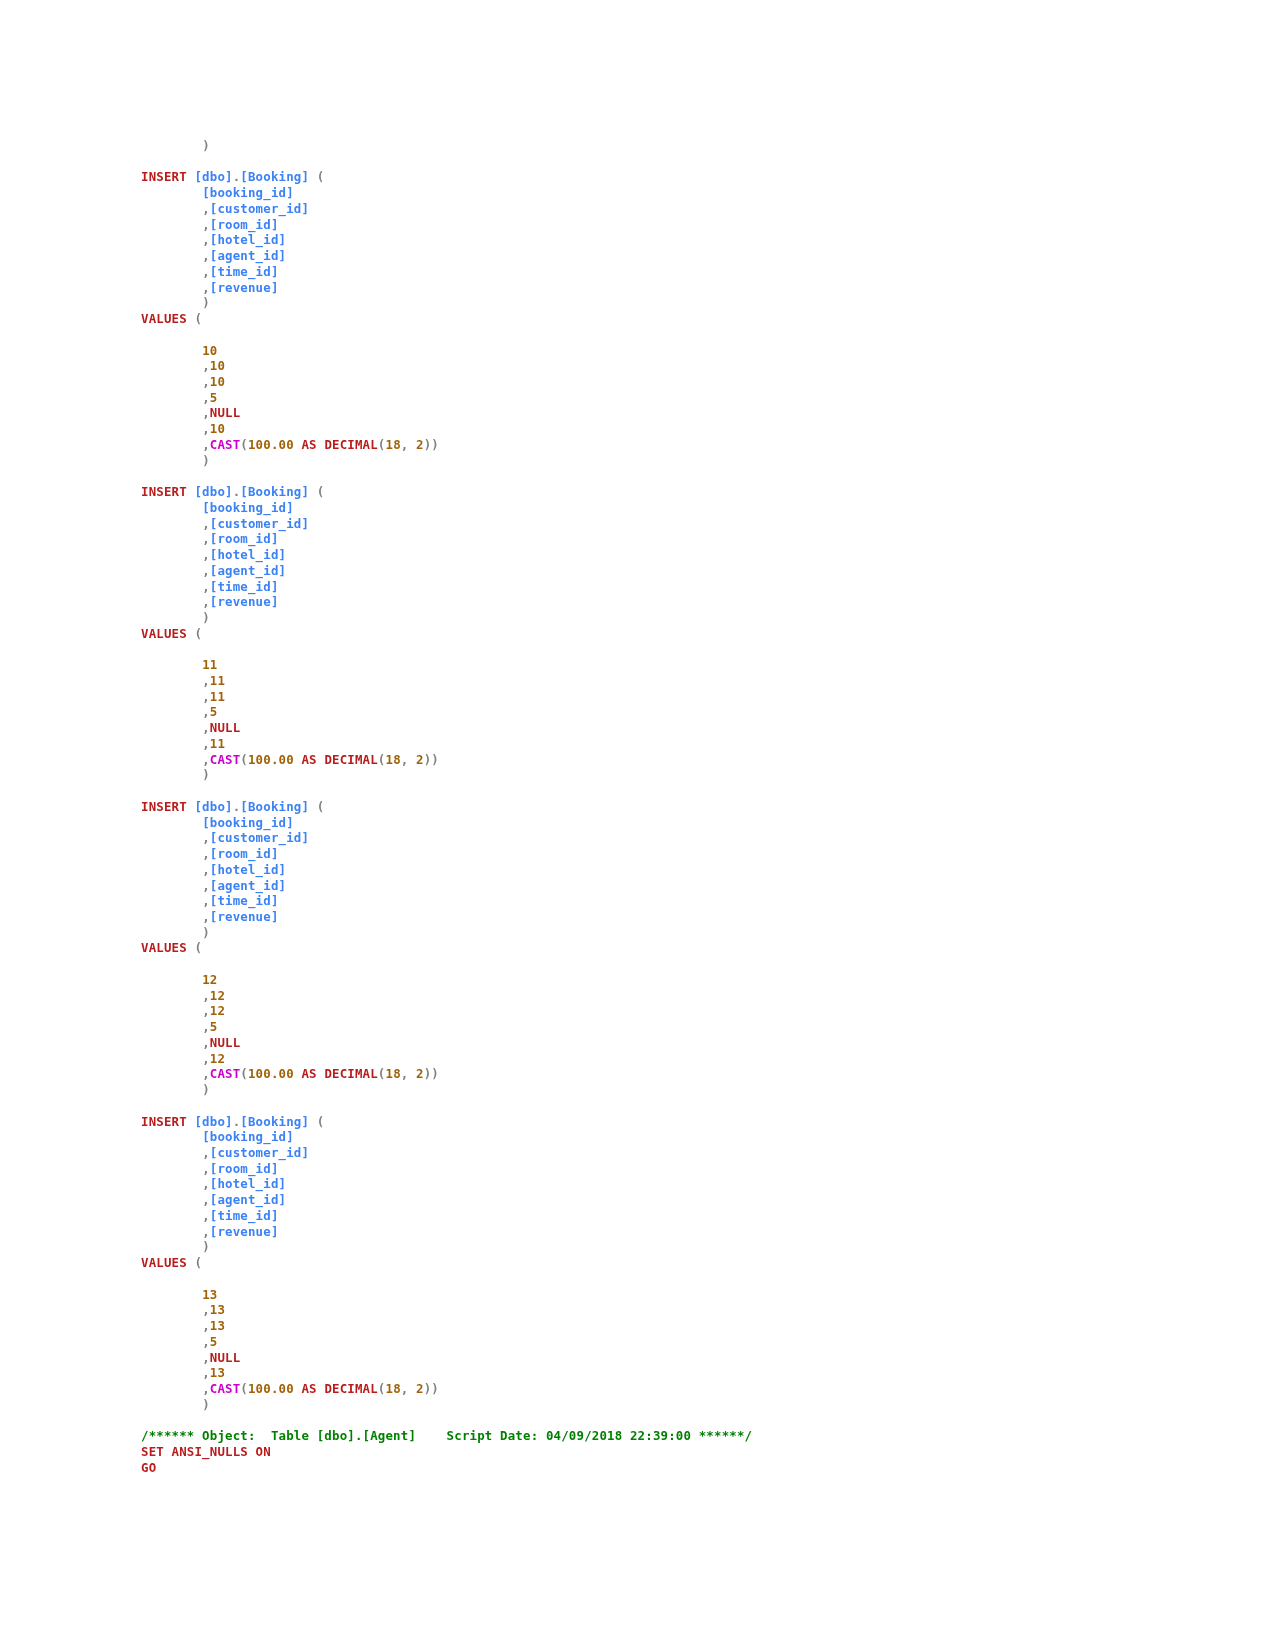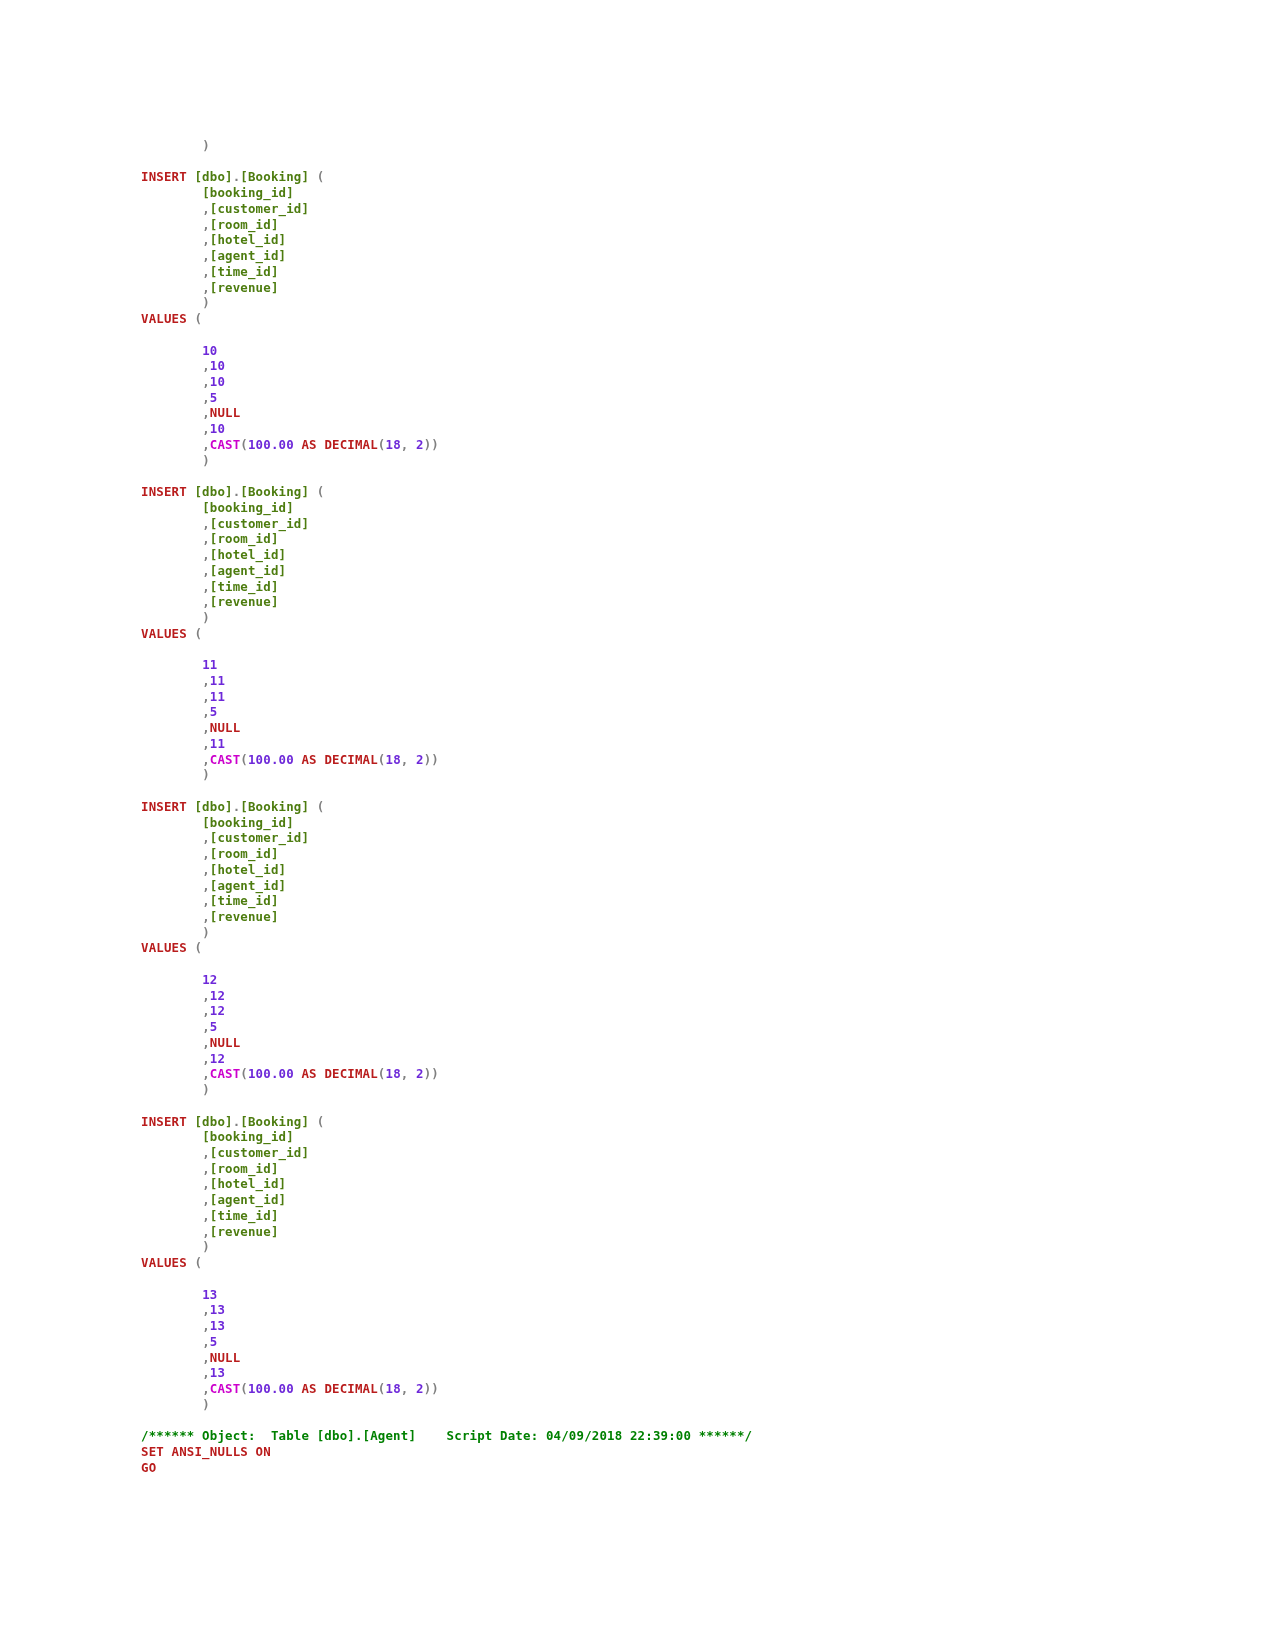--- a/index.html
+++ b/index.html
@@ -37,22 +37,22 @@
   .code-line {
     white-space: pre;
     height: 15.74px;
     font-weight: bold;
   }
   .code-line.blank {
     height: 15.74px;
   }
   
   .kw   { color: #b91c1c; }            
-  .ident{ color: #4d7c0f; }            
-  .num  { color: #6d28d9; }            
+  .ident{ color: #3b82f6; }            
+  .num  { color: #a16207; }            
   .punc { color: #808080; }            
   .fn   { color: #cc00cc; }            
   .cmt  { color: #008000; text-align: center; }            
   .plain{ color: #1a1a1a; }
 </style>
 </head>
 <body>
 
 <div id="sql-page">
   <div id="code-listing"><div class="code-line">        <span class="punc">)</span></div><div class="code-line blank">&nbsp;</div><div class="code-line"><span class="kw">INSERT</span><span class="plain"> </span><span class="ident">[dbo]</span><span class="punc">.</span><span class="ident">[Booking]</span><span class="plain"> </span><span class="punc">(</span></div><div class="code-line">        <span class="ident">[booking_id]</span></div><div class="code-line">        <span class="punc">,</span><span class="ident">[customer_id]</span></div><div class="code-line">        <span class="punc">,</span><span class="ident">[room_id]</span></div><div class="code-line">        <span class="punc">,</span><span class="ident">[hotel_id]</span></div><div class="code-line">        <span class="punc">,</span><span class="ident">[agent_id]</span></div><div class="code-line">        <span class="punc">,</span><span class="ident">[time_id]</span></div><div class="code-line">        <span class="punc">,</span><span class="ident">[revenue]</span></div><div class="code-line">        <span class="punc">)</span></div><div class="code-line"><span class="kw">VALUES</span><span class="plain"> </span><span class="punc">(</span></div><div class="code-line blank">&nbsp;</div><div class="code-line">        <span class="num">10</span></div><div class="code-line">        <span class="punc">,</span><span class="num">10</span></div><div class="code-line">        <span class="punc">,</span><span class="num">10</span></div><div class="code-line">        <span class="punc">,</span><span class="num">5</span></div><div class="code-line">        <span class="punc">,</span><span class="kw">NULL</span></div><div class="code-line">        <span class="punc">,</span><span class="num">10</span></div><div class="code-line">        <span class="punc">,</span><span class="fn">CAST</span><span class="punc">(</span><span class="num">100.00</span><span class="plain"> </span><span class="kw">AS</span><span class="plain"> </span><span class="kw">DECIMAL</span><span class="punc">(</span><span class="num">18</span><span class="punc">,</span><span class="plain"> </span><span class="num">2</span><span class="punc">))</span></div><div class="code-line">        <span class="punc">)</span></div><div class="code-line blank">&nbsp;</div><div class="code-line"><span class="kw">INSERT</span><span class="plain"> </span><span class="ident">[dbo]</span><span class="punc">.</span><span class="ident">[Booking]</span><span class="plain"> </span><span class="punc">(</span></div><div class="code-line">        <span class="ident">[booking_id]</span></div><div class="code-line">        <span class="punc">,</span><span class="ident">[customer_id]</span></div><div class="code-line">        <span class="punc">,</span><span class="ident">[room_id]</span></div><div class="code-line">        <span class="punc">,</span><span class="ident">[hotel_id]</span></div><div class="code-line">        <span class="punc">,</span><span class="ident">[agent_id]</span></div><div class="code-line">        <span class="punc">,</span><span class="ident">[time_id]</span></div><div class="code-line">        <span class="punc">,</span><span class="ident">[revenue]</span></div><div class="code-line">        <span class="punc">)</span></div><div class="code-line"><span class="kw">VALUES</span><span class="plain"> </span><span class="punc">(</span></div><div class="code-line blank">&nbsp;</div><div class="code-line">        <span class="num">11</span></div><div class="code-line">        <span class="punc">,</span><span class="num">11</span></div><div class="code-line">        <span class="punc">,</span><span class="num">11</span></div><div class="code-line">        <span class="punc">,</span><span class="num">5</span></div><div class="code-line">        <span class="punc">,</span><span class="kw">NULL</span></div><div class="code-line">        <span class="punc">,</span><span class="num">11</span></div><div class="code-line">        <span class="punc">,</span><span class="fn">CAST</span><span class="punc">(</span><span class="num">100.00</span><span class="plain"> </span><span class="kw">AS</span><span class="plain"> </span><span class="kw">DECIMAL</span><span class="punc">(</span><span class="num">18</span><span class="punc">,</span><span class="plain"> </span><span class="num">2</span><span class="punc">))</span></div><div class="code-line">        <span class="punc">)</span></div><div class="code-line blank">&nbsp;</div><div class="code-line"><span class="kw">INSERT</span><span class="plain"> </span><span class="ident">[dbo]</span><span class="punc">.</span><span class="ident">[Booking]</span><span class="plain"> </span><span class="punc">(</span></div><div class="code-line">        <span class="ident">[booking_id]</span></div><div class="code-line">        <span class="punc">,</span><span class="ident">[customer_id]</span></div><div class="code-line">        <span class="punc">,</span><span class="ident">[room_id]</span></div><div class="code-line">        <span class="punc">,</span><span class="ident">[hotel_id]</span></div><div class="code-line">        <span class="punc">,</span><span class="ident">[agent_id]</span></div><div class="code-line">        <span class="punc">,</span><span class="ident">[time_id]</span></div><div class="code-line">        <span class="punc">,</span><span class="ident">[revenue]</span></div><div class="code-line">        <span class="punc">)</span></div><div class="code-line"><span class="kw">VALUES</span><span class="plain"> </span><span class="punc">(</span></div><div class="code-line blank">&nbsp;</div><div class="code-line">        <span class="num">12</span></div><div class="code-line">        <span class="punc">,</span><span class="num">12</span></div><div class="code-line">        <span class="punc">,</span><span class="num">12</span></div><div class="code-line">        <span class="punc">,</span><span class="num">5</span></div><div class="code-line">        <span class="punc">,</span><span class="kw">NULL</span></div><div class="code-line">        <span class="punc">,</span><span class="num">12</span></div><div class="code-line">        <span class="punc">,</span><span class="fn">CAST</span><span class="punc">(</span><span class="num">100.00</span><span class="plain"> </span><span class="kw">AS</span><span class="plain"> </span><span class="kw">DECIMAL</span><span class="punc">(</span><span class="num">18</span><span class="punc">,</span><span class="plain"> </span><span class="num">2</span><span class="punc">))</span></div><div class="code-line">        <span class="punc">)</span></div><div class="code-line blank">&nbsp;</div><div class="code-line"><span class="kw">INSERT</span><span class="plain"> </span><span class="ident">[dbo]</span><span class="punc">.</span><span class="ident">[Booking]</span><span class="plain"> </span><span class="punc">(</span></div><div class="code-line">        <span class="ident">[booking_id]</span></div><div class="code-line">        <span class="punc">,</span><span class="ident">[customer_id]</span></div><div class="code-line">        <span class="punc">,</span><span class="ident">[room_id]</span></div><div class="code-line">        <span class="punc">,</span><span class="ident">[hotel_id]</span></div><div class="code-line">        <span class="punc">,</span><span class="ident">[agent_id]</span></div><div class="code-line">        <span class="punc">,</span><span class="ident">[time_id]</span></div><div class="code-line">        <span class="punc">,</span><span class="ident">[revenue]</span></div><div class="code-line">        <span class="punc">)</span></div><div class="code-line"><span class="kw">VALUES</span><span class="plain"> </span><span class="punc">(</span></div><div class="code-line blank">&nbsp;</div><div class="code-line">        <span class="num">13</span></div><div class="code-line">        <span class="punc">,</span><span class="num">13</span></div><div class="code-line">        <span class="punc">,</span><span class="num">13</span></div><div class="code-line">        <span class="punc">,</span><span class="num">5</span></div><div class="code-line">        <span class="punc">,</span><span class="kw">NULL</span></div><div class="code-line">        <span class="punc">,</span><span class="num">13</span></div><div class="code-line">        <span class="punc">,</span><span class="fn">CAST</span><span class="punc">(</span><span class="num">100.00</span><span class="plain"> </span><span class="kw">AS</span><span class="plain"> </span><span class="kw">DECIMAL</span><span class="punc">(</span><span class="num">18</span><span class="punc">,</span><span class="plain"> </span><span class="num">2</span><span class="punc">))</span></div><div class="code-line">        <span class="punc">)</span></div><div class="code-line blank">&nbsp;</div><div class="code-line"><span class="cmt">/****** Object:  Table </span><span class="cmt">[dbo].[Agent]</span><span class="cmt">    Script Date: </span><span class="cmt">04/09/2018 22:39:00</span><span class="cmt"> ******/</span></div><div class="code-line"><span class="kw">SET ANSI_NULLS ON</span></div><div class="code-line"><span class="kw">GO</span></div></div>

